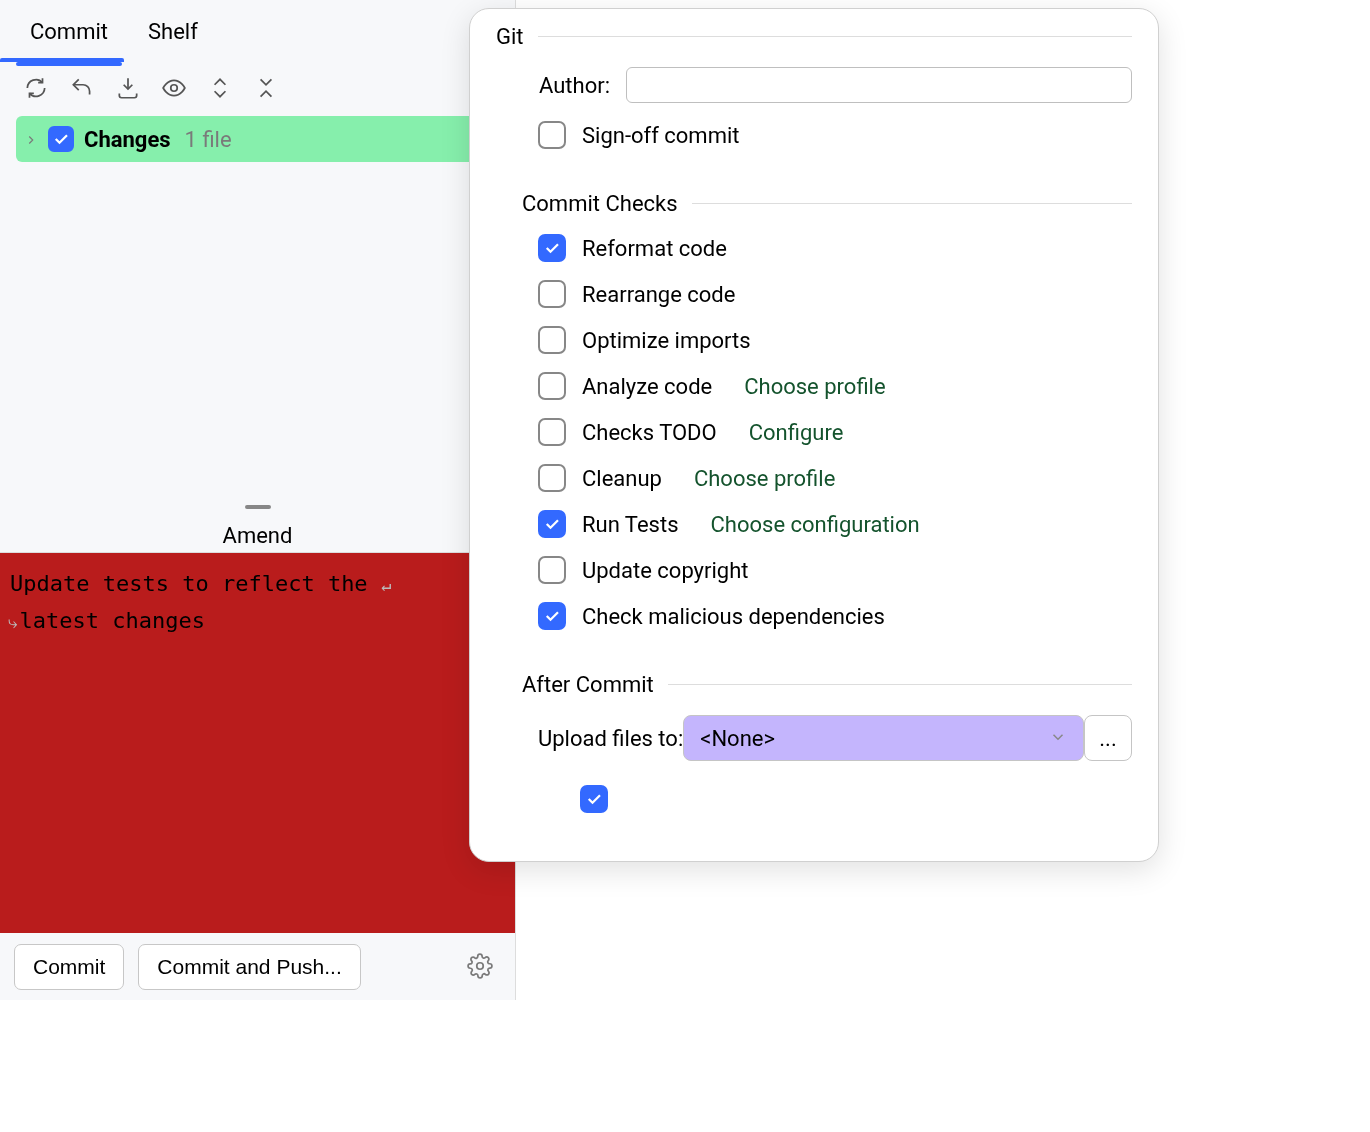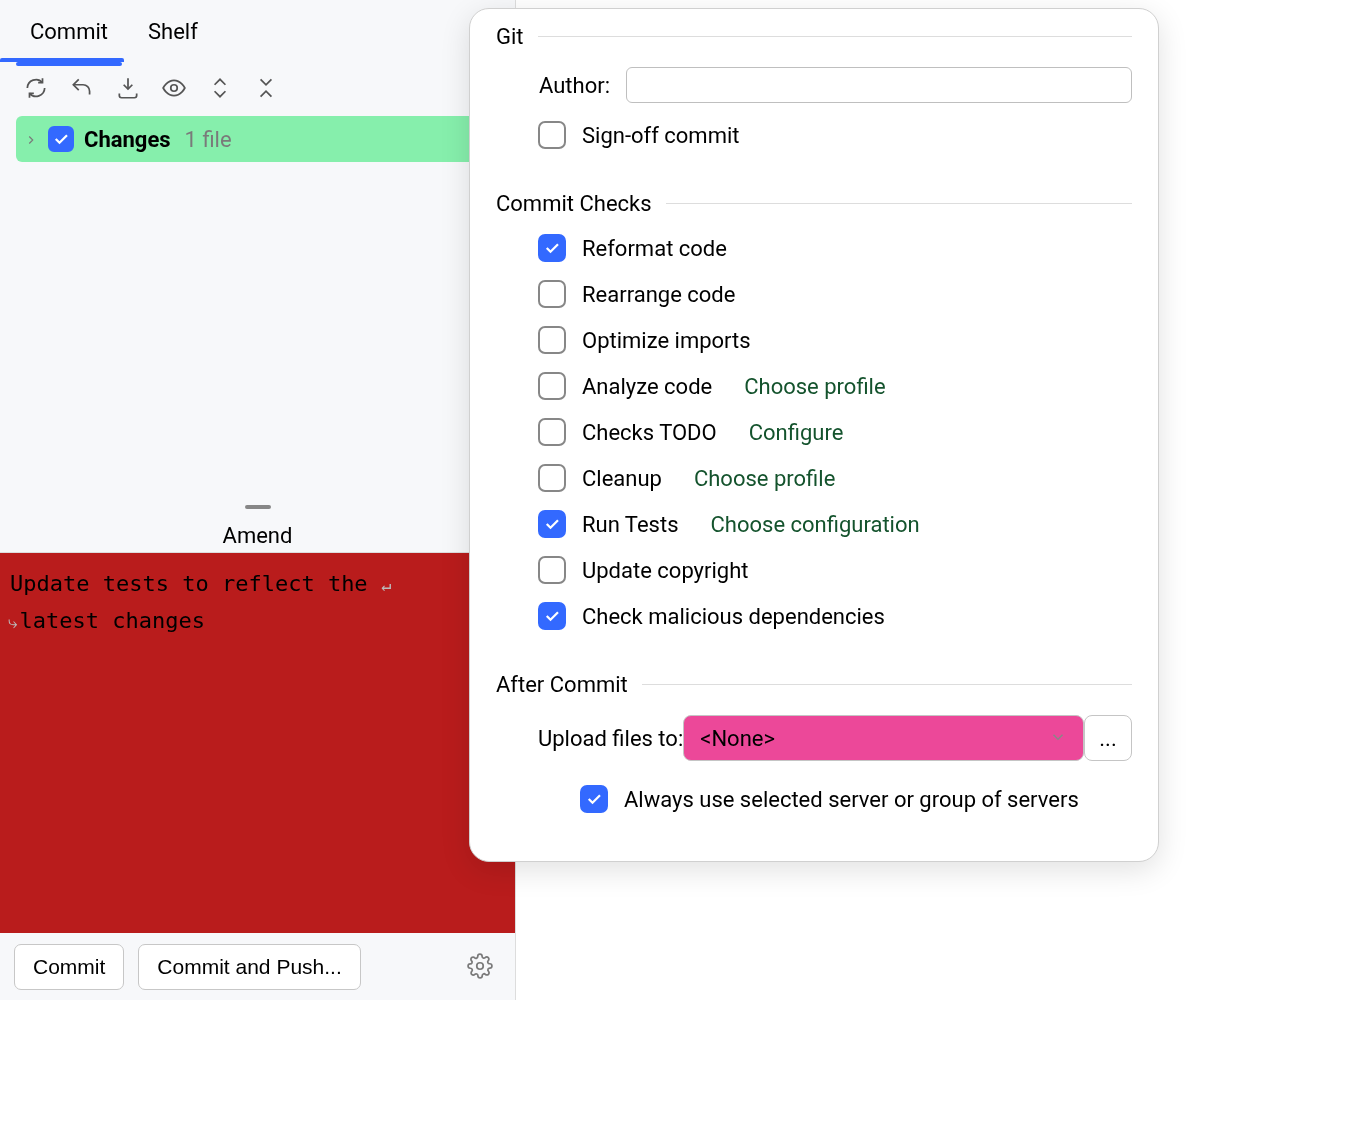--- a/index.html
+++ b/index.html
@@ -151,41 +151,41 @@
     border-radius:20px;
     box-shadow: 0 8px 30px rgba(0,0,0,0.12);
     padding: 11px 26px 30px 26px;
     font-size:22px;
   }
   .section-head {
     display:flex;align-items:center;gap:14px;margin: 4px 0 18px 0;
     color:#000;
   }
   .section-head .line { flex:1;height:1px;background:#ddd;}
-  .section-head.innergap{ margin-top:42px;}
+  .section-head.innergap{ margin-top:42px;margin-left:26px;}
   .field-row {
     display:flex;align-items:center;gap:16px;margin:6px 0 12px 0;padding-left:38px;
   }
   .field-label { min-width: 76px; text-align:right;}
   .text-input {
     flex:1;height:36px;border:1px solid #bfbfbf;border-radius:6px;background:#fff;
     padding:4px 8px;font-size:20px;
   }
   .check-row {
     display:flex;align-items:center;gap:16px;padding-left:42px;margin:18px 0;
   }
   .check-row .cbox { width:28px;height:28px;border-radius:7px;}
   .link { color:#14532d; margin-left:16px; cursor:pointer;}
   .upload-row {
     display:flex;align-items:center;padding-left:42px;margin-top:16px;
   }
   .select {
     flex:1;height:46px;border:1px solid #c5c5c5;border-radius:8px;
     display:flex;align-items:center;justify-content:space-between;
-    padding:0 16px;font-size:22px;background:#ec4899;cursor:pointer;
+    padding:0 16px;font-size:22px;background:#c4b5fd;cursor:pointer;
   }
   .select .chev-down-icn svg{width:18px;height:18px;stroke:#888;stroke-width:2;fill:none;}
   .ellipsis-btn {
     width:48px;height:46px;border:1px solid #c5c5c5;border-radius:8px;
     display:flex;align-items:center;justify-content:center;font-size:22px;background:#fff;cursor:pointer;
   }
 
   .root {
     position:relative;
     width:1370px;
@@ -382,17 +382,16 @@
       </div>
       <div class="ellipsis-btn">...</div>
     </div>
 
     <div class="check-row" style="padding-left:84px; margin-top:24px;">
       <span class="cbox">
           <svg viewBox="0 0 24 24">
             <path d="M5 12l5 5L20 7"></path>
           </svg>
         </span>
-      <span>Always use selected server or group of servers</span>
     </div>
   </div>
 
 </div>
 
 </body></html>

